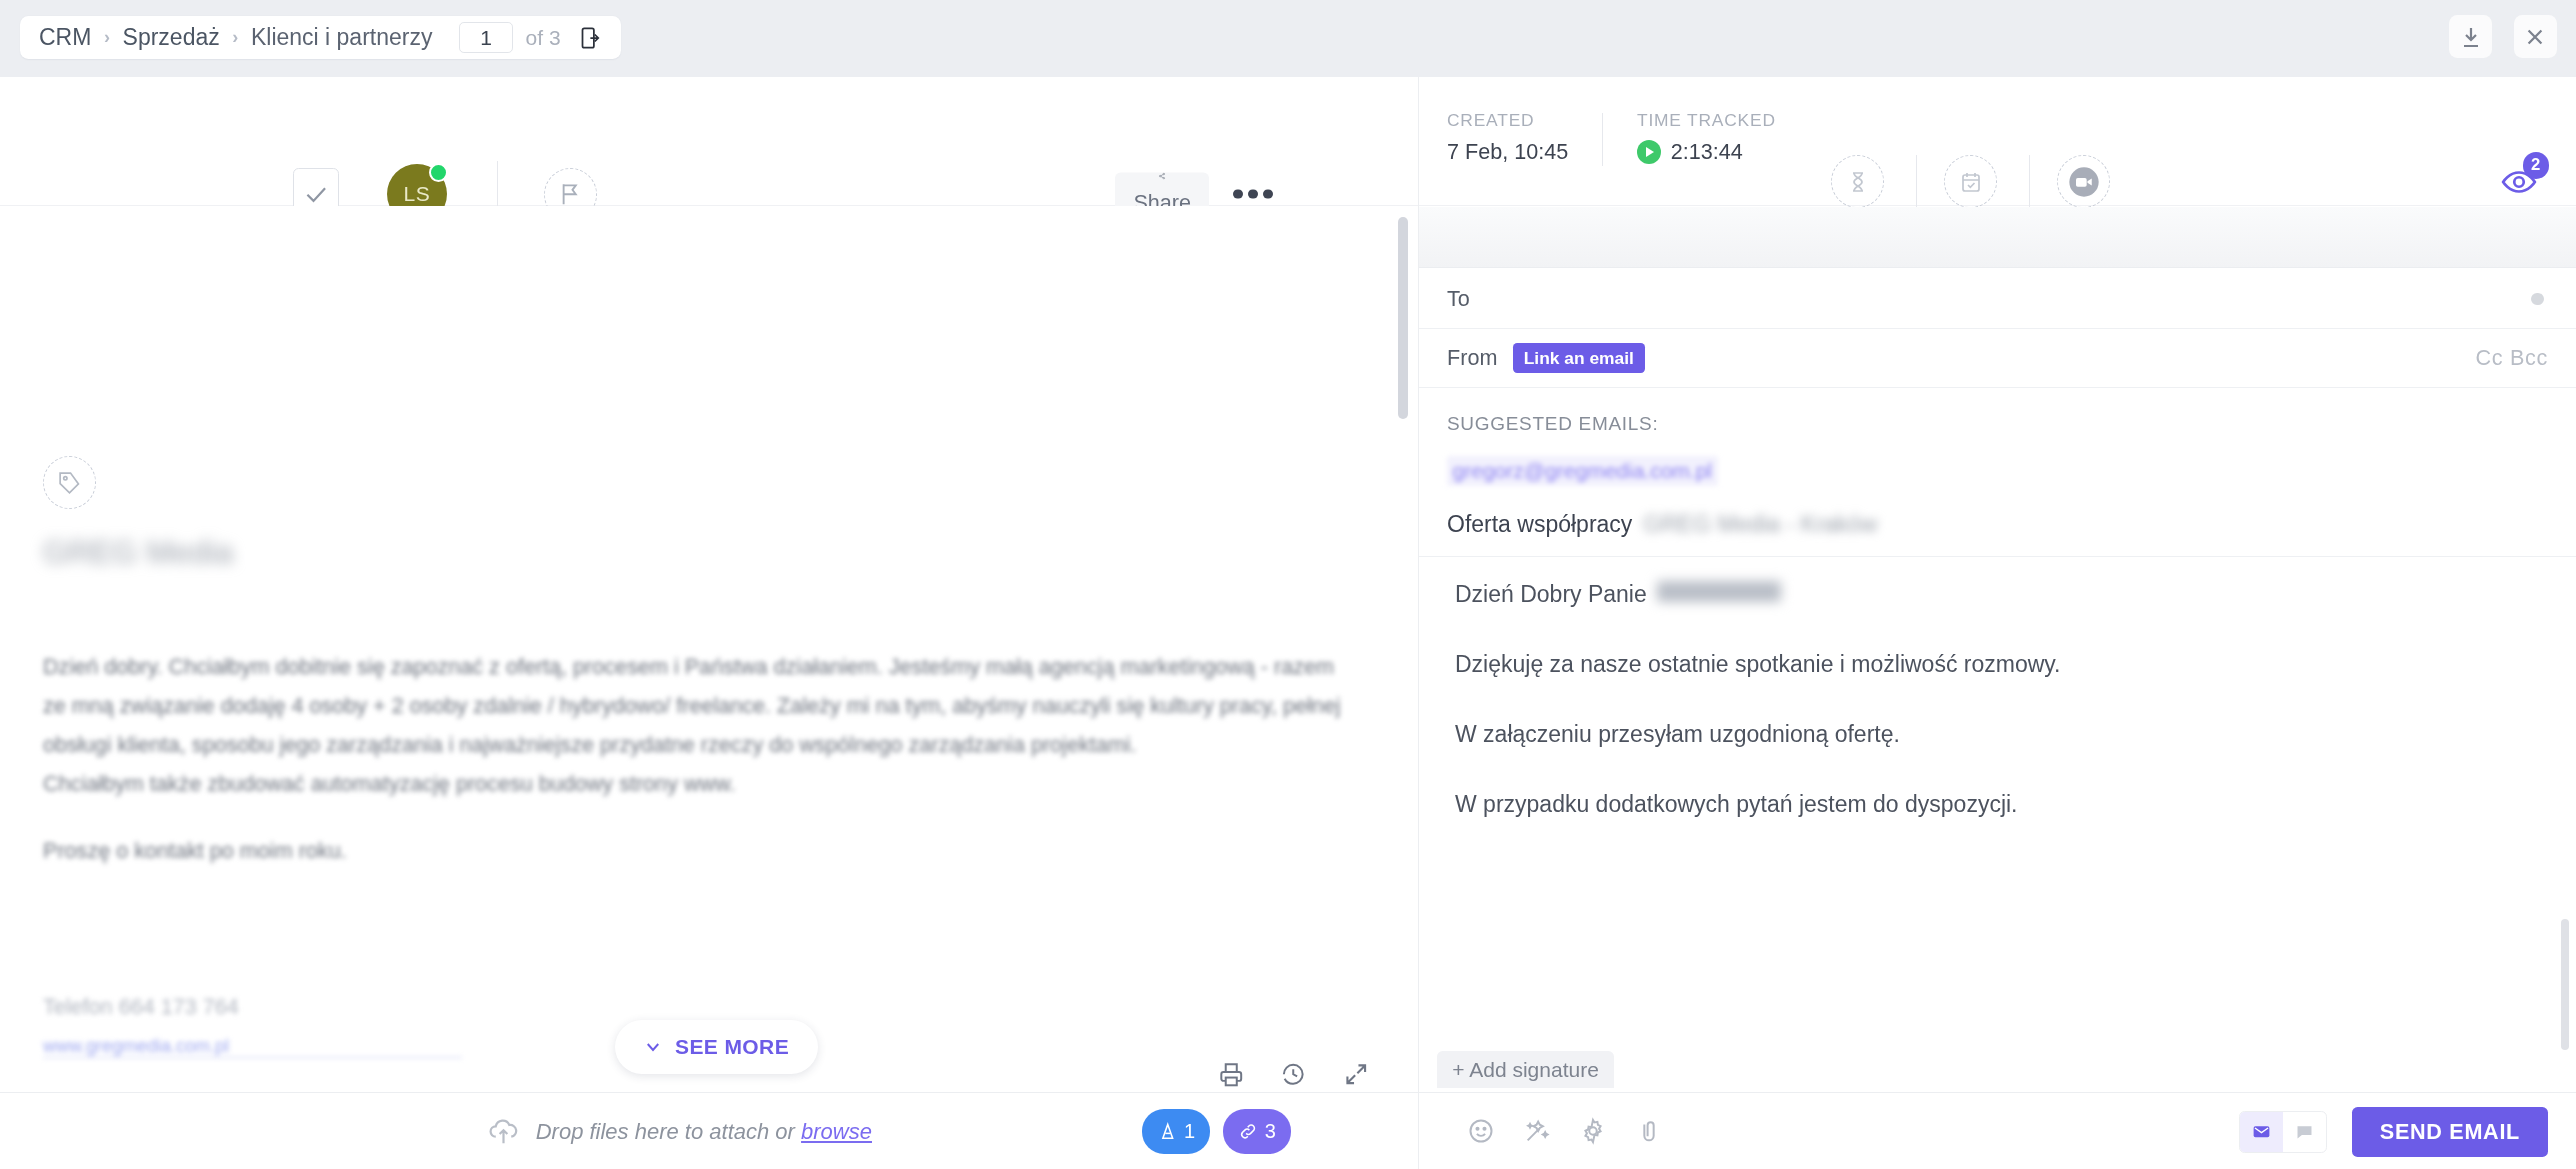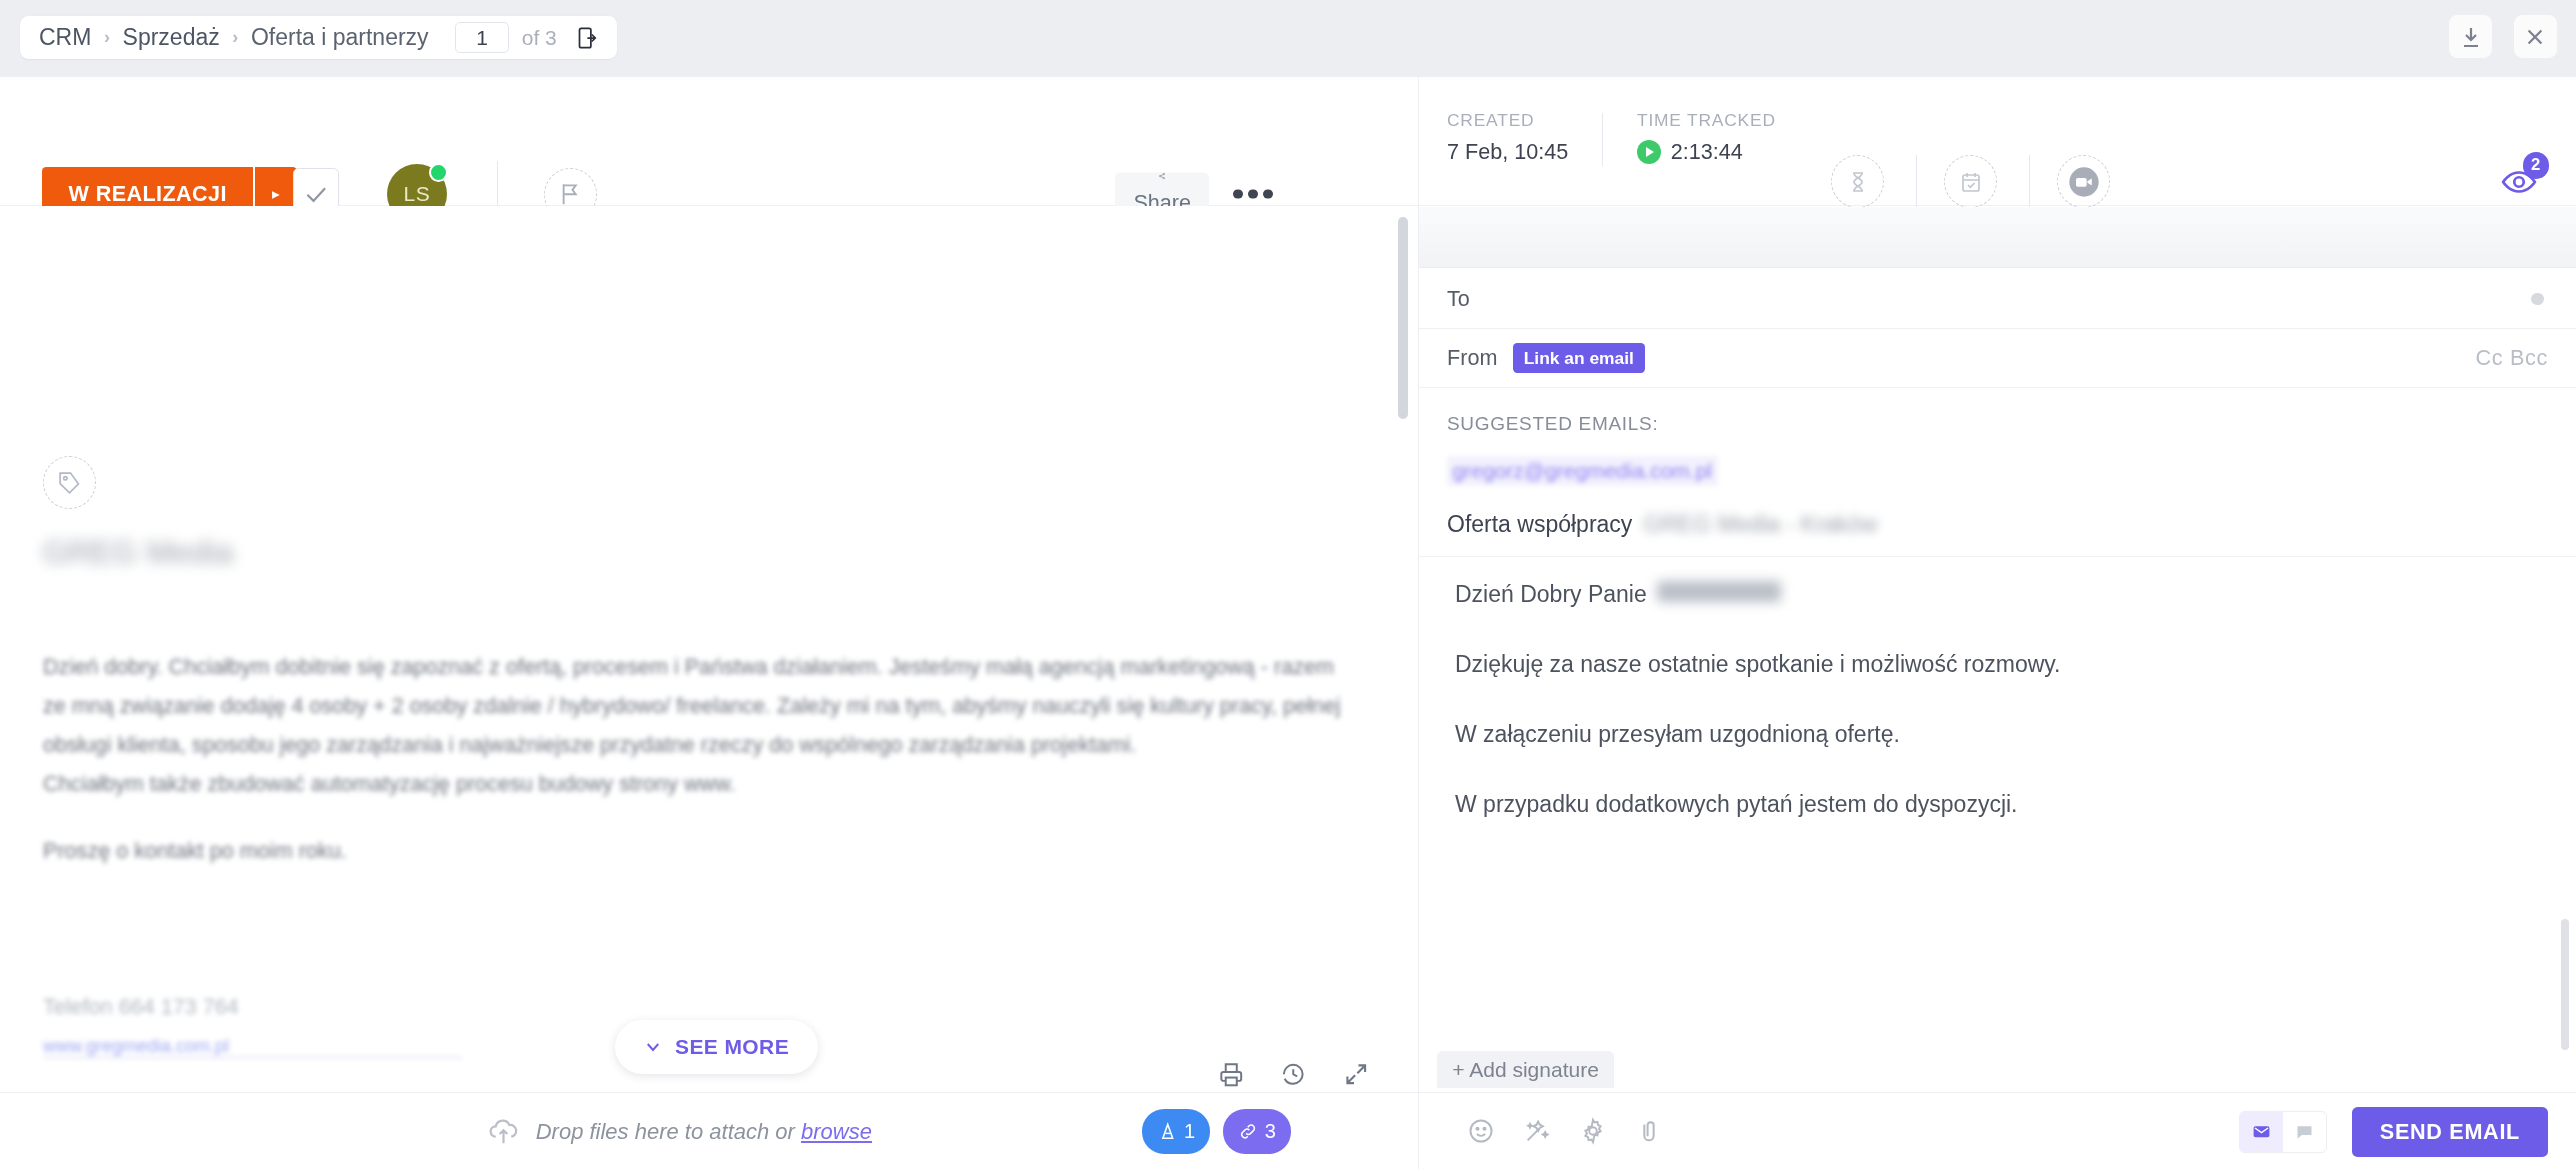--- a/index.html
+++ b/index.html
@@ -301,21 +301,21 @@
 </style>
 </head>
 <body>
 
 <div class="topbar">
   <div class="breadcrumb-pill">
     <span class="crumb">CRM</span>
     <span class="crumb-sep">›</span>
     <span class="crumb">Sprzedaż</span>
     <span class="crumb-sep">›</span>
-    <span class="crumb dim">Oferta i partnerzy</span>
+    <span class="crumb dim">Klienci i partnerzy</span>
     <span class="page-num-box">1</span>
     <span class="page-of">of 3</span>
     <span class="copy-icon-btn">
       <svg width="21" height="24" viewBox="0 0 24 26" fill="none" stroke="currentColor" stroke-width="2">
         <rect x="4" y="2" width="13" height="22" rx="2"></rect>
           <path d="M13 13h9M18 9l4 4-4 4"></path>
       </svg>
     </span>
   </div>
 
@@ -329,25 +329,20 @@
       <path d="M5 5l14 14M19 5L5 19"></path>
     </svg>
   </div>
 </div>
 
 <div class="shell">
 
   <div class="panel-left">
 
     <div class="lhead">
-      <div class="status-btn">
-        <span class="lbl">W REALIZACJI</span>
-        <span class="sep"></span>
-        <span class="arrow">▸</span>
-      </div>
 
       <div class="check-btn">
         <svg width="26.5" height="26.5" viewBox="0 0 24 24" fill="none" stroke="currentColor" stroke-width="2">
           <path d="M4 12.5l5.5 5.5L20 6.5"></path>
         </svg>
       </div>
 
       <div class="avatar-wrap">
         <div class="avatar">LS</div>
         <span class="avatar-dot"></span>

